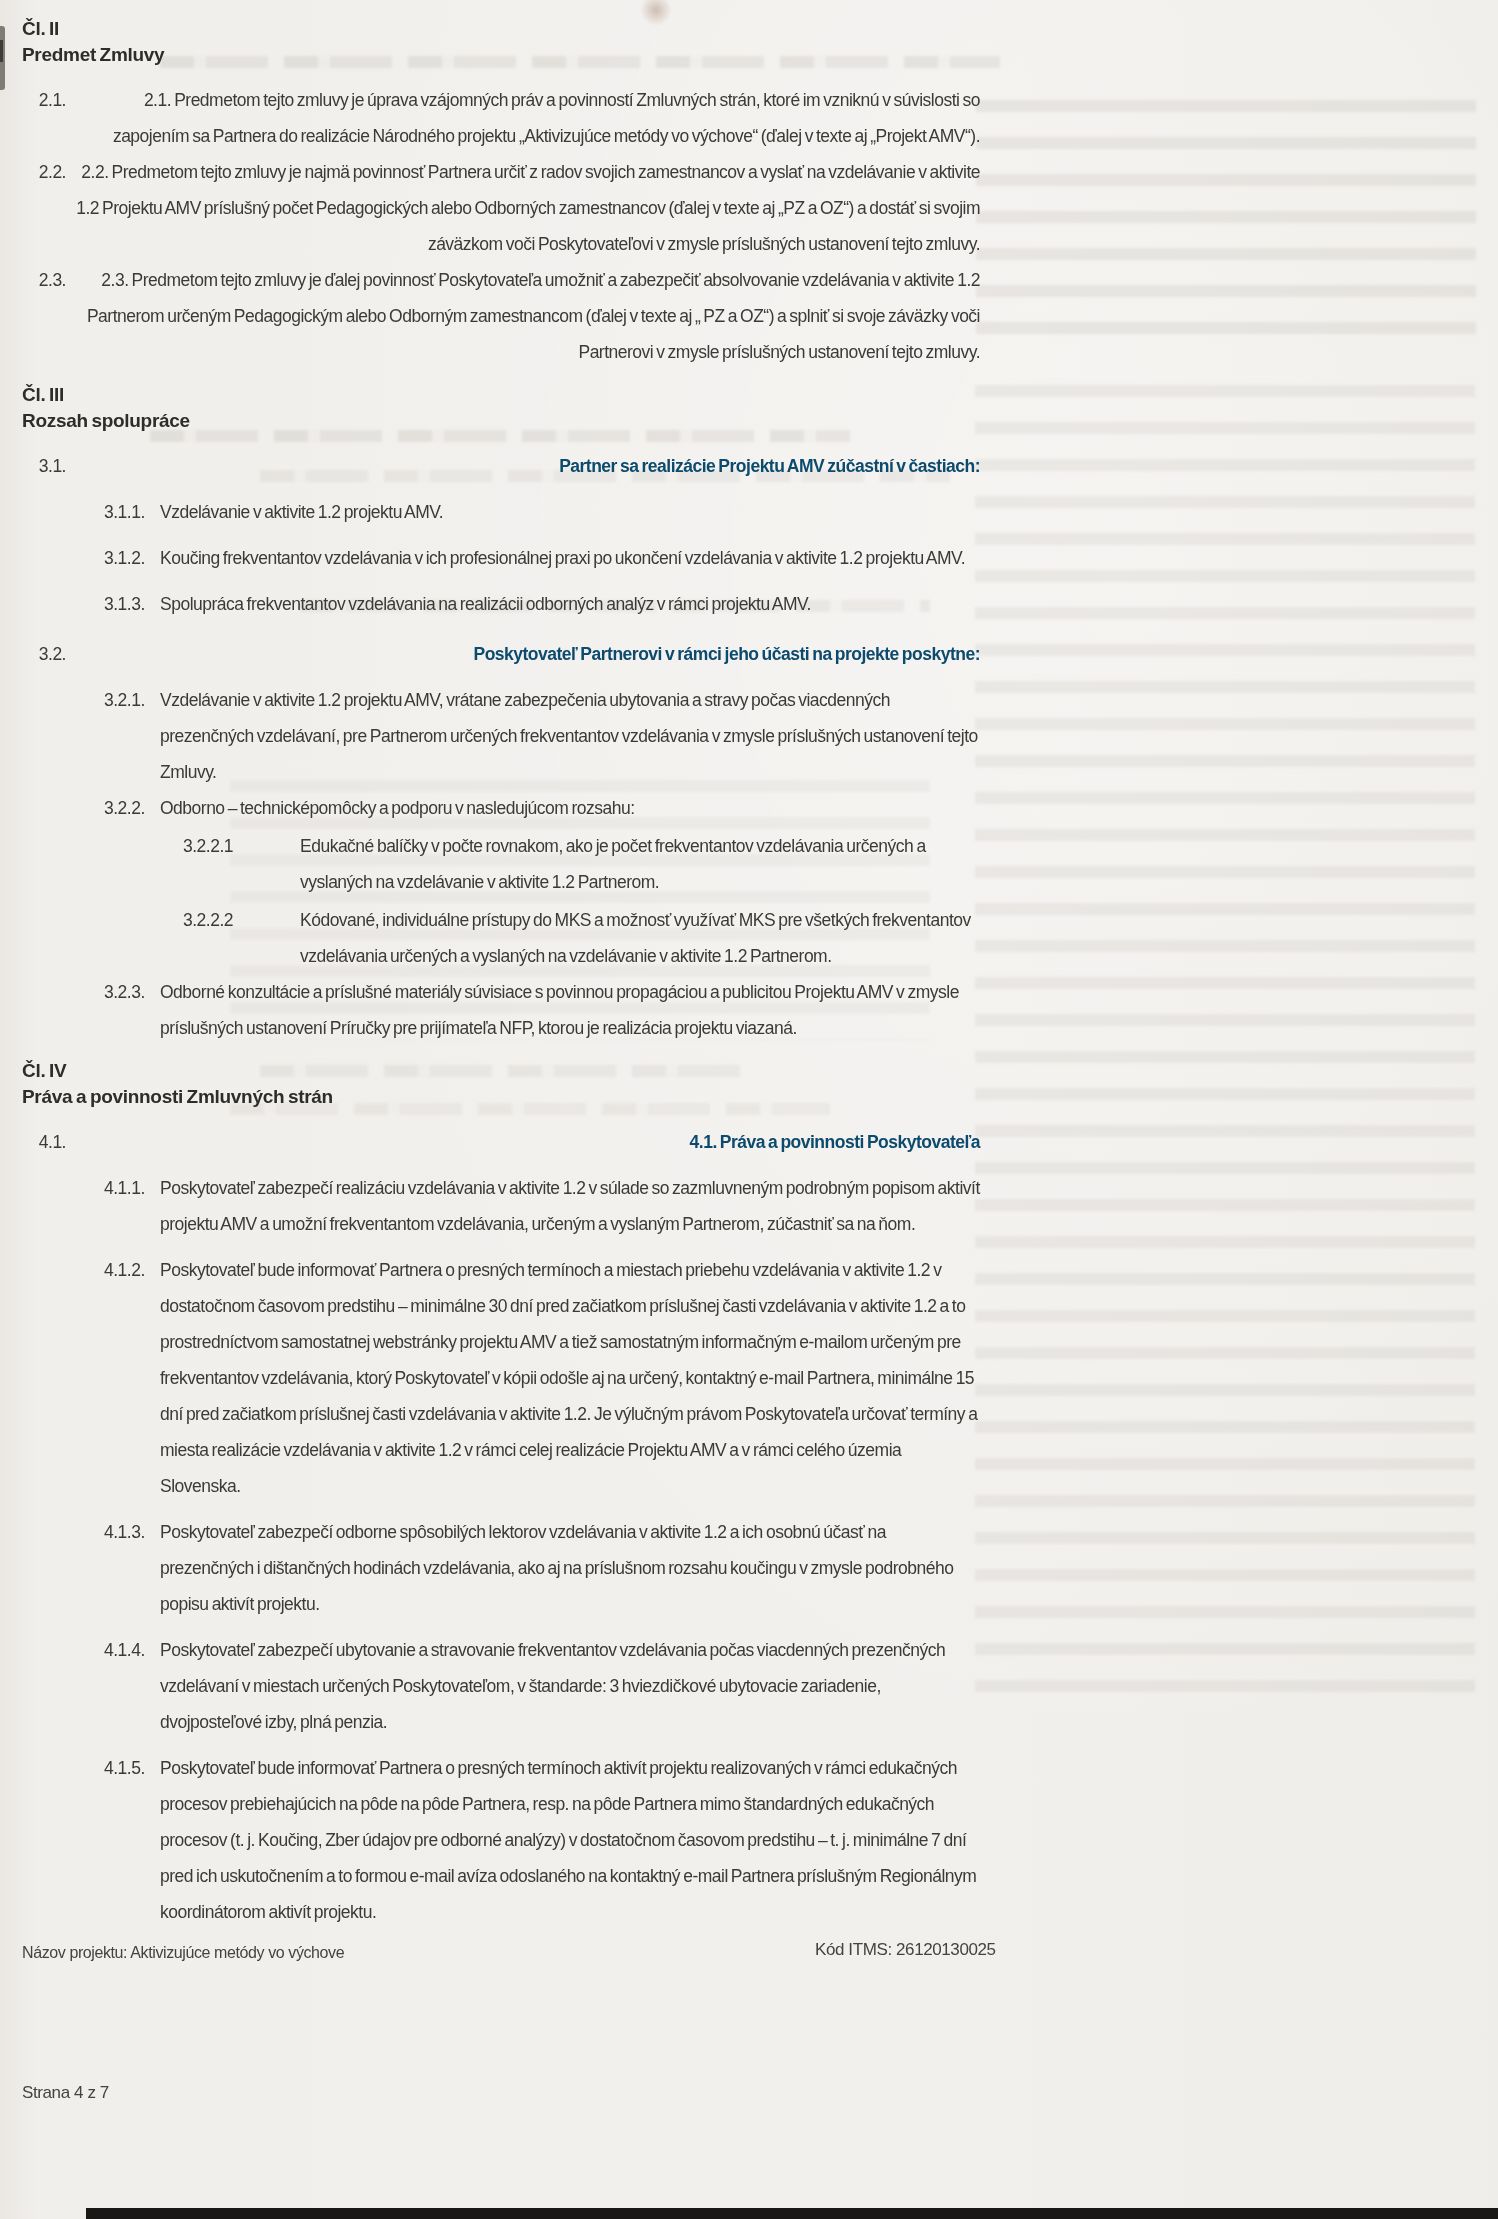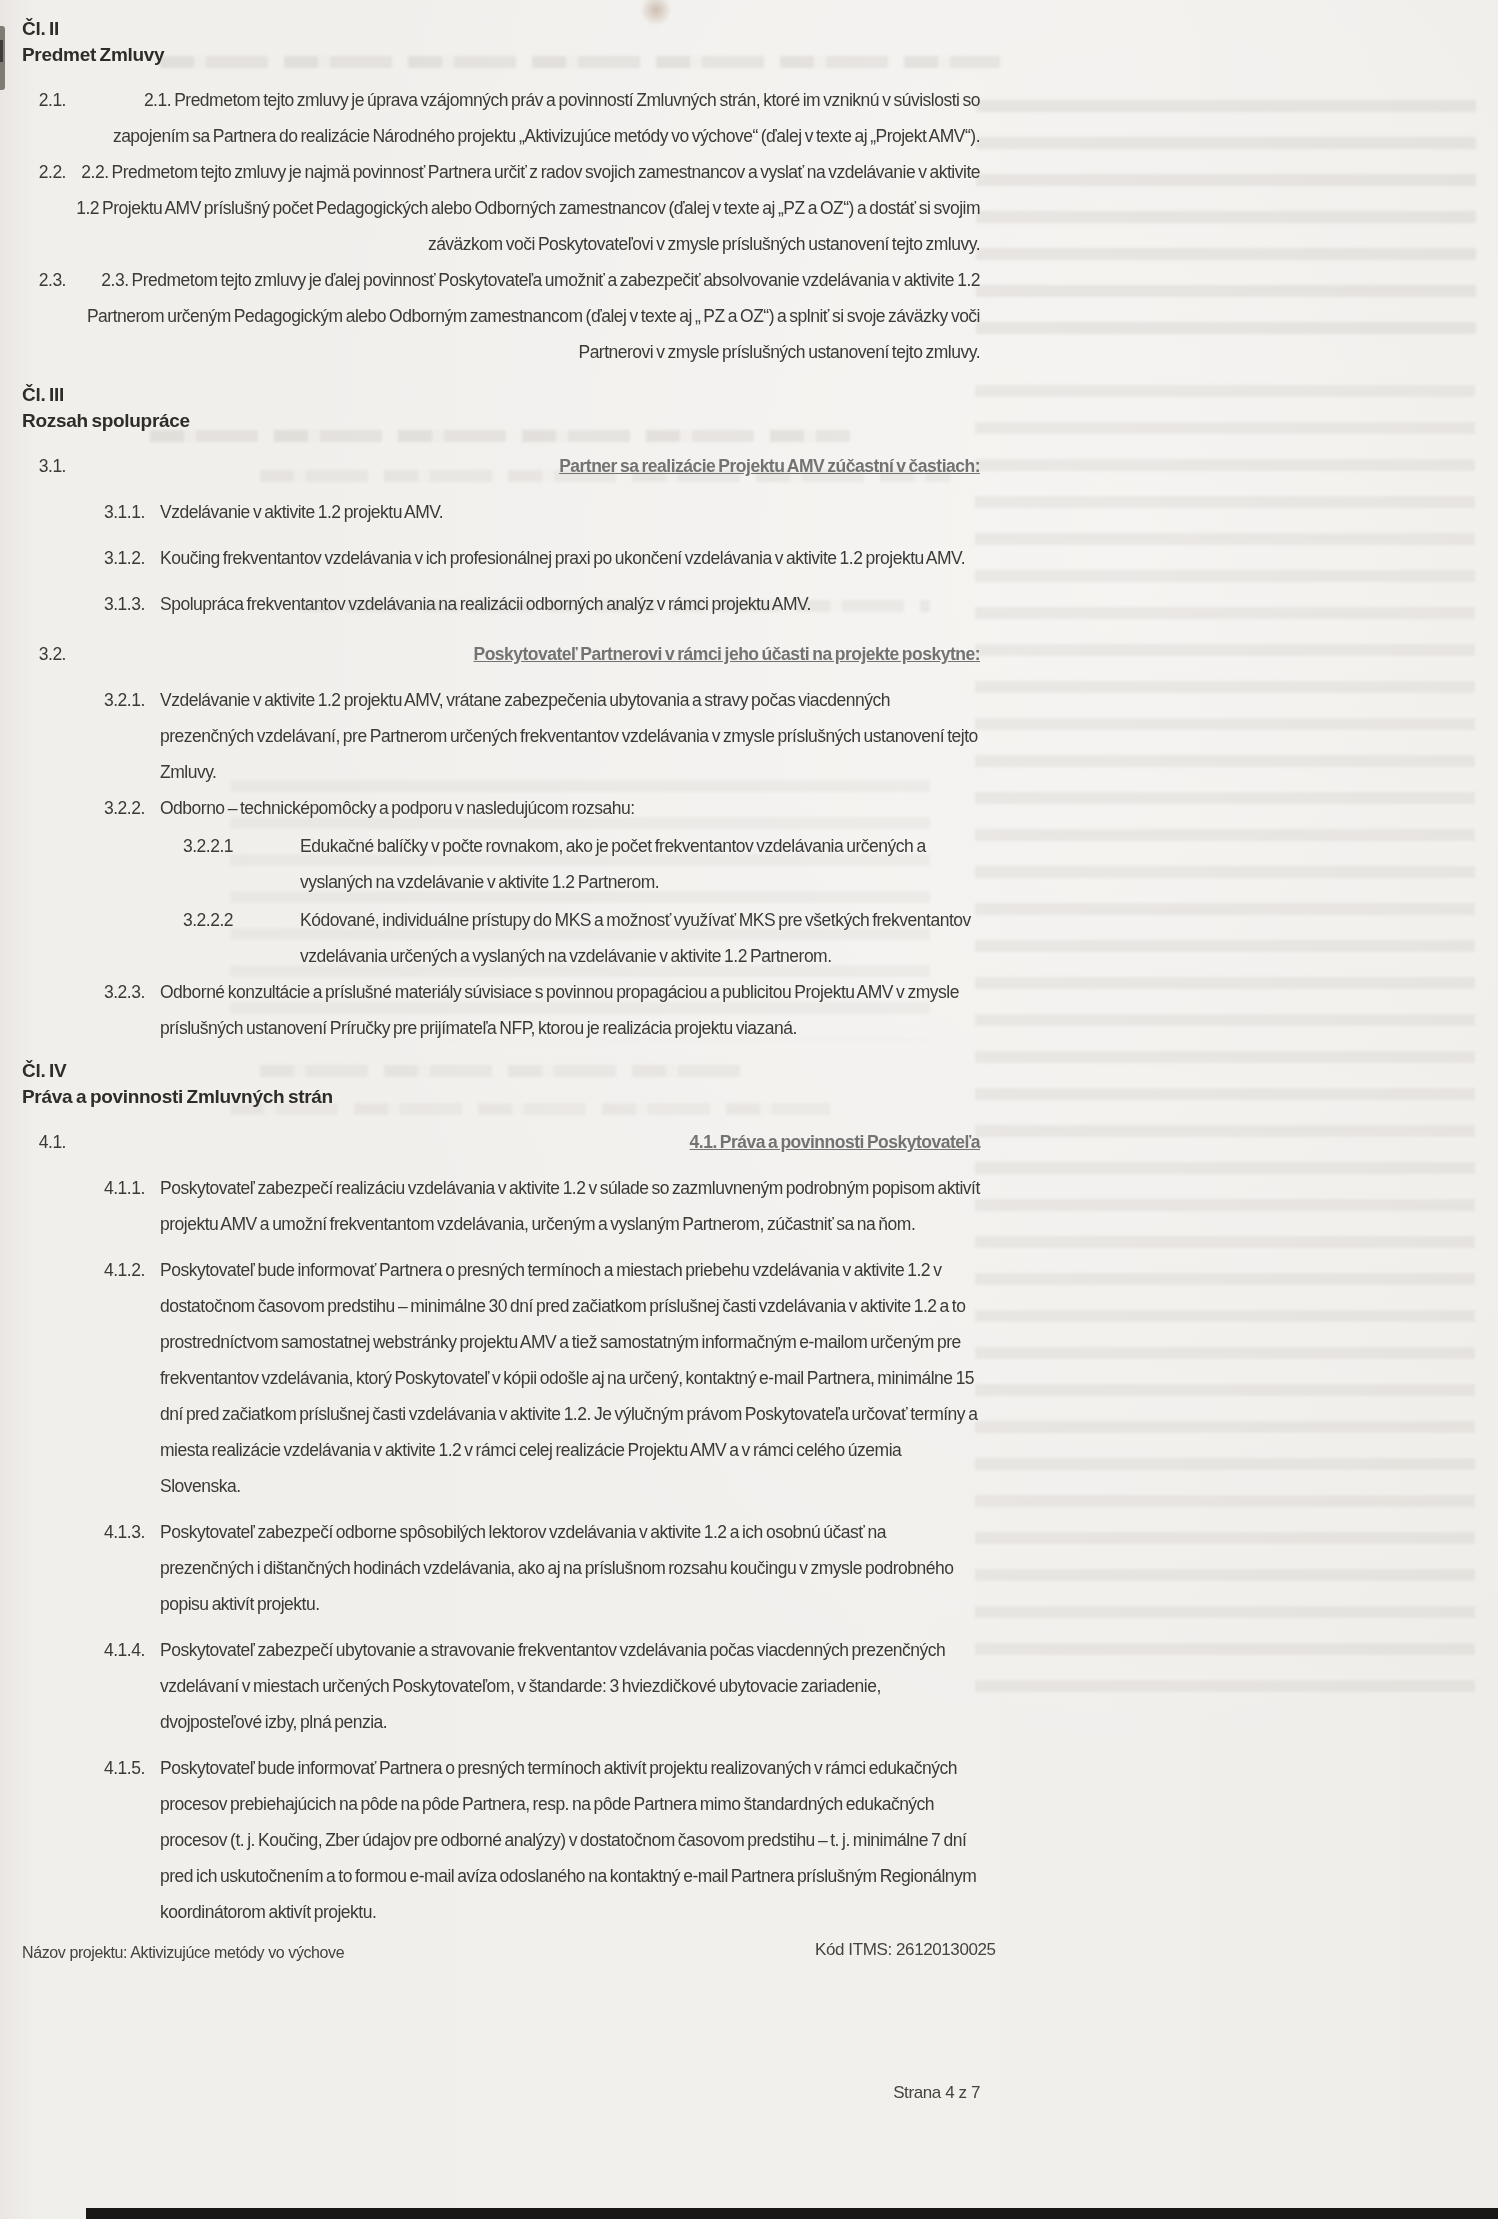--- a/index.html
+++ b/index.html
@@ -17,28 +17,28 @@
     position:absolute;left:22px;top:16px;width:958px;
     font-size:17.5px;line-height:36px;letter-spacing:-0.5px;word-spacing:-1.3px;
   }
   .art{ text-align:left; margin:12px 0 14px; }
   .art.first{ margin-top:0; }
   .art-line{ font-weight:700; font-size:19px; line-height:26px; color:#2f2d29; letter-spacing:-0.3px;}
   .clause{ display:grid; }
   .lvl1{ grid-template-columns:44px 1fr;text-align:right; }
   .lvl2{ margin-left:82px; grid-template-columns:56px 1fr; margin-top:10px; }
   .lvl3{ margin-left:161px; grid-template-columns:117px 1fr; margin-top:2px; }
-  .chead p{ font-weight:700; color:#737373;text-decoration:underline; }
+  .chead p{ font-weight:700; color:#0c4a6e; }
   .mt14{ margin-top:14px; }
   .mt0{ margin-top:0; }
   .clause p{ margin:0; }
   .mnum{ white-space:nowrap; }
   .footer-left{ position:absolute; left:22px; top:1944px; font-size:16px; letter-spacing:-0.4px; color:#45433e; }
   .footer-right{ position:absolute; left:815px; top:1940px; font-size:17px; letter-spacing:-0.4px; color:#45433e; }
-  .page-num{ position:absolute; left:22px; top:2083px; width:958px; text-align:right; font-size:17px; letter-spacing:-0.4px; color:#45433e; }
+  .page-num{ position:absolute; left:22px; top:2083px; width:958px; text-align:left; font-size:17px; letter-spacing:-0.4px; color:#45433e; }
   .ghost{ position:absolute; filter:blur(1.6px); opacity:.55; pointer-events:none; }
   .ghost-line{ height:12px;
     background:repeating-linear-gradient(90deg, rgba(129,122,112,.26) 0 34px, rgba(129,122,112,.05) 34px 46px, rgba(129,122,112,.22) 46px 108px, rgba(129,122,112,0) 108px 124px); }
   .ghost-col{
     background:repeating-linear-gradient(180deg, rgba(129,122,112,.22) 0 12px, rgba(129,122,112,0) 12px 37px); }
   .edge-sliver{ position:absolute; left:0; top:26px; width:5px; height:64px; background:#6b6862; opacity:.85; border-radius:0 3px 3px 0; }
   .edge-sliver-dark{ position:absolute; left:0; top:40px; width:3px; height:22px; background:#3f3c37; }
   .bottom-bar{ position:absolute; left:86px; right:0; top:2208px; height:11px; background:#191817; }
 </style>
 </head>

